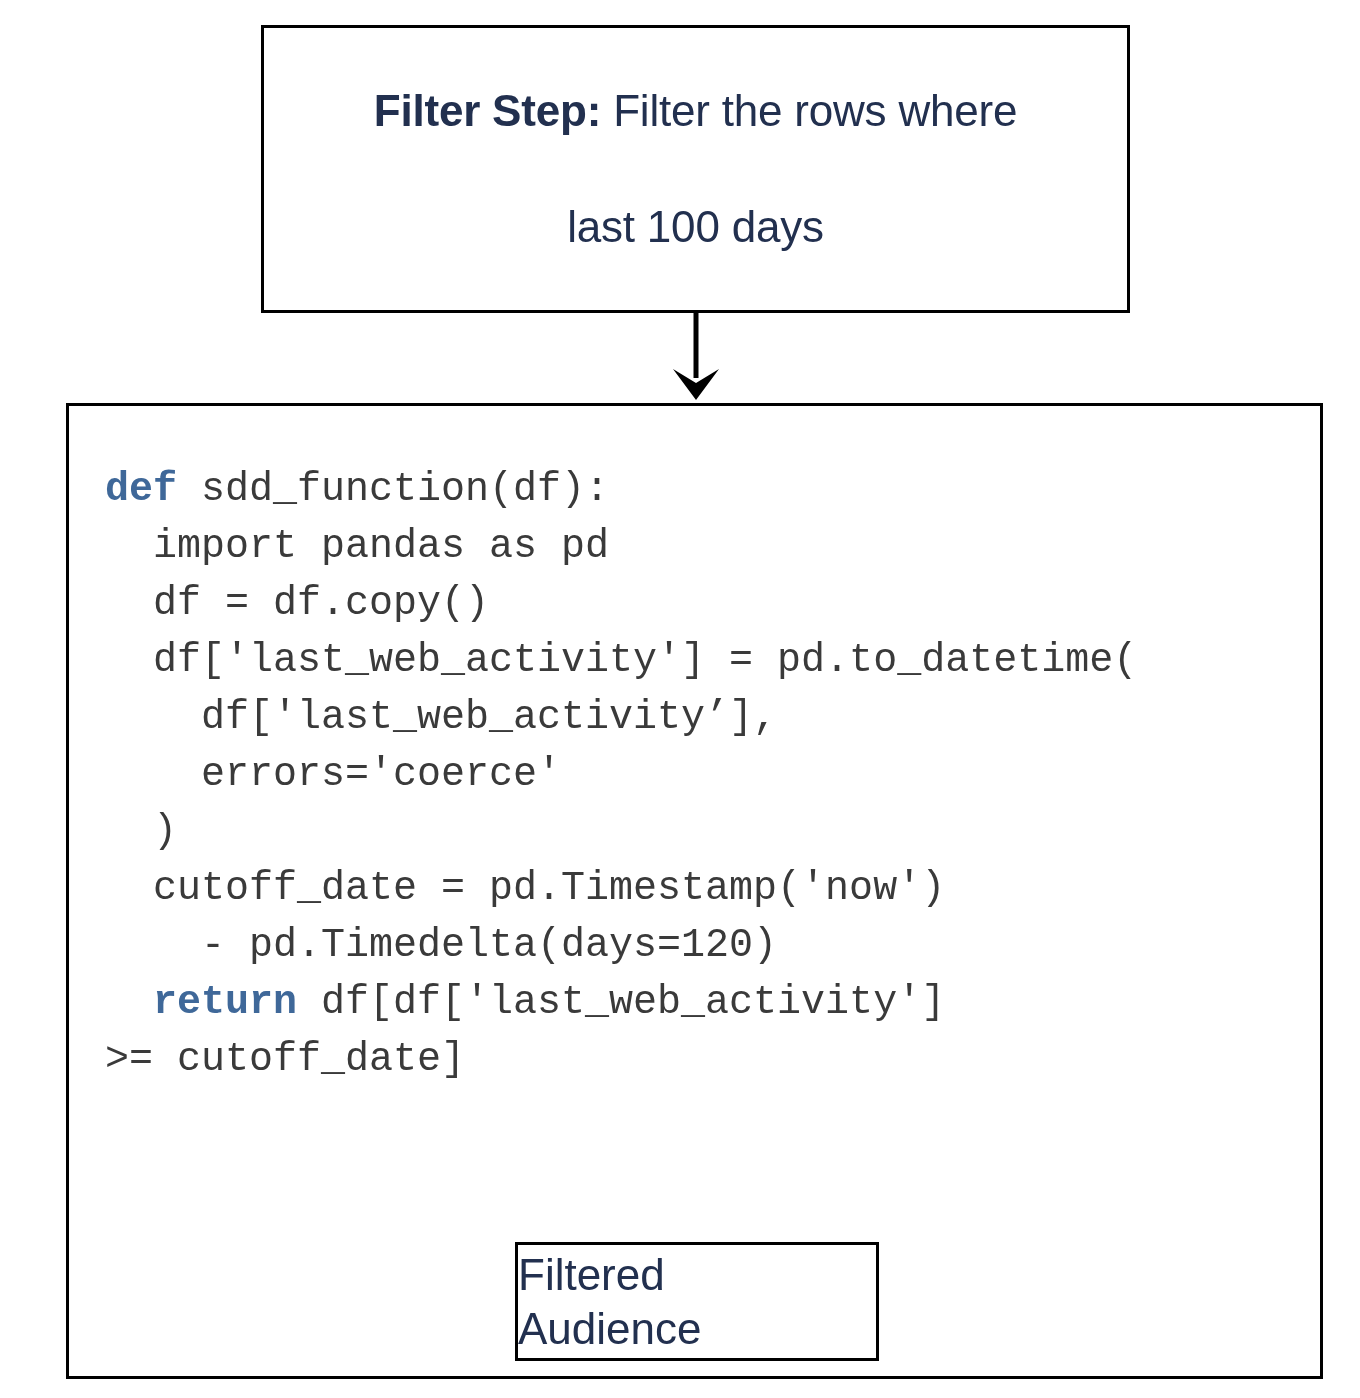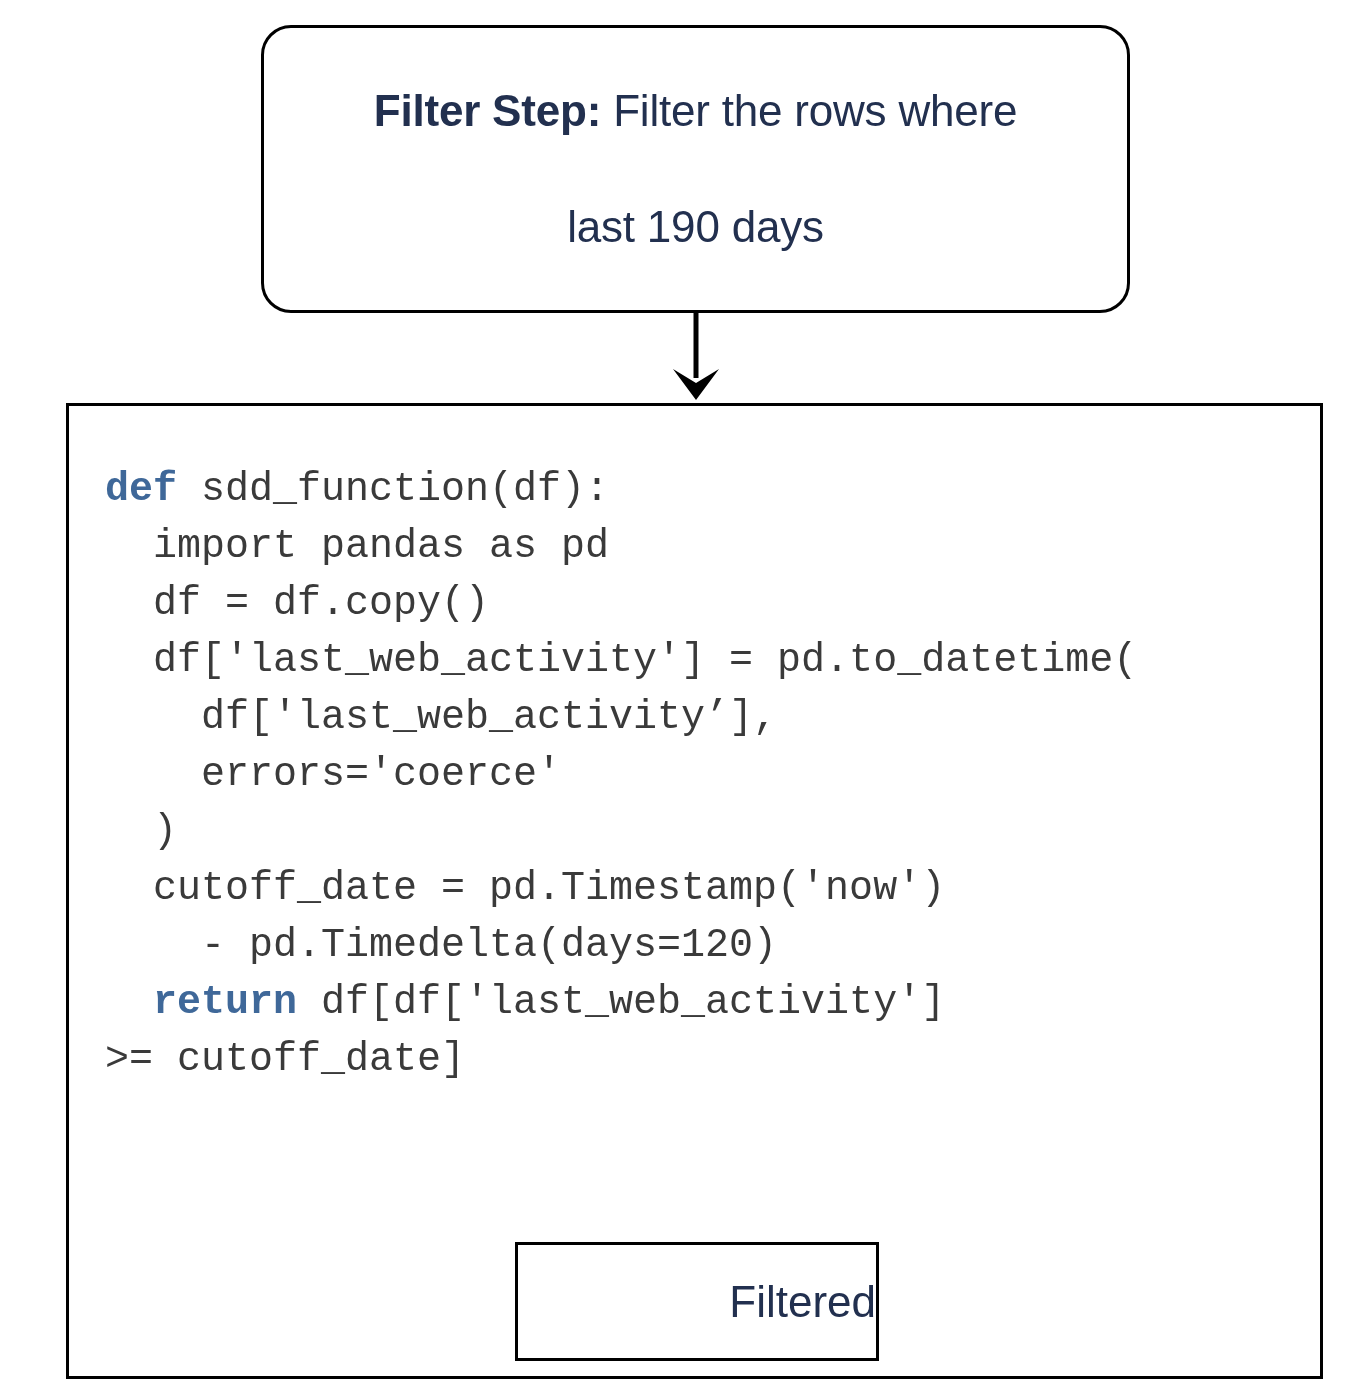--- a/index.html
+++ b/index.html
@@ -30,21 +30,20 @@
     align-items: center;
     justify-content: center;
   }
 
   
   #node-filter-step {
     left: 261px;
     top: 25px;
     width: 869px;
     height: 288px;
-    border-radius: 30px;
   }
   .desc-text {
     font-family: "Liberation Sans", sans-serif;
     font-size: 44px;
     line-height: 1.32;
     color: #22304f;
     text-align: center;
     width: 100%;
     padding: 0 14px;
     box-sizing: border-box;
@@ -89,21 +88,21 @@
     left: 515px;
     top: 1242px;
     width: 364px;
     height: 119px;
   }
   .result-text {
     font-family: "Liberation Sans", sans-serif;
     font-size: 44px;
     line-height: 1.22;
     color: #22304f;
-    text-align: right;
+    text-align: left;
     width: 100%;
   }
 
   
   .edge-svg {
     position: absolute;
     left: 0;
     top: 0;
     width: 1360px;
     height: 1398px;
@@ -125,27 +124,28 @@
     <g>
       <line x1="696" y1="1163" x2="696" y2="1212" stroke="#000000" stroke-width="5"></line>
       <path d="M 675 1196 L 696 1234 L 717 1196 L 696 1209 Z" fill="#000000"></path>
     </g>
   </svg>
 
   <div class="node" id="node-filter-step">
     <div class="desc-text">
       <b>Filter Step:</b><span> Filter the rows where</span><br>
       <br>
-      <span>last 190 days</span>
+      <span>last 100 days</span>
     </div>
   </div>
 
   <div class="node" id="node-code">
     <div class="code-block" id="code-block"><span class="code-line"><span class="kw">def</span><span> sdd_function(df):</span></span><span class="code-line"><span>  import pandas as pd</span></span><span class="code-line"><span>  df = df.copy()</span></span><span class="code-line"><span>  df['last_web_activity'] = pd.to_datetime(</span></span><span class="code-line"><span>    df['last_web_activity’],</span></span><span class="code-line"><span>    errors='coerce'</span></span><span class="code-line"><span>  )</span></span><span class="code-line"><span>  cutoff_date = pd.Timestamp('now')</span></span><span class="code-line"><span>    - pd.Timedelta(days=120)</span></span><span class="code-line"><span class="kw">  return</span><span> df[df['last_web_activity']</span></span><span class="code-line"><span>&gt;= cutoff_date]</span></span></div>
   </div>
 
   <div class="node" id="node-filtered-audience">
     <div class="result-text">
       <span>Filtered</span><br>
+      <span>Audience</span>
     </div>
   </div>
 
 </div>
 
 </body></html>

